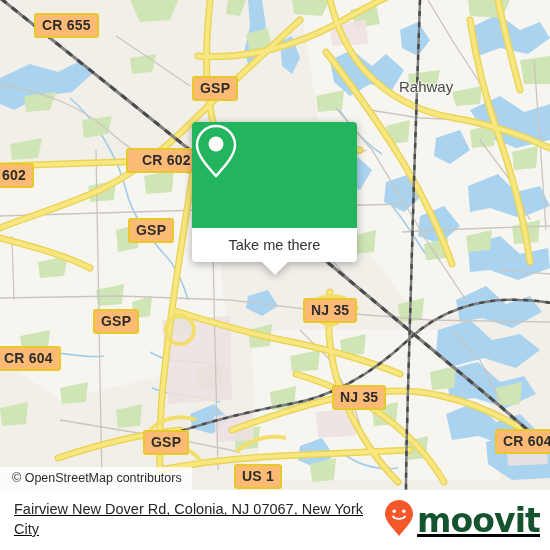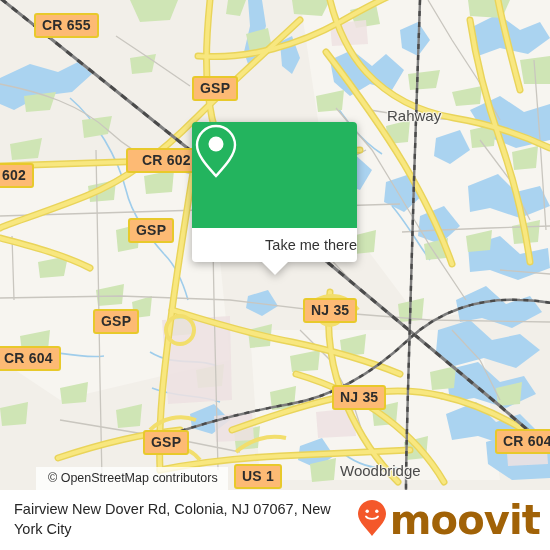--- a/index.html
+++ b/index.html
@@ -48,40 +48,39 @@
 
   
   .attrib{
     position:absolute;left:0;bottom:0;
     background:rgba(255,255,255,0.78);
     padding:4px 10px 5px 12px;
     font-size:12.5px;
     color:#2b2b2b;
     white-space:nowrap;
     font-family:"Liberation Sans", sans-serif;
-    margin-left:36px;
   }
 
   
   .popup{
     position:absolute;left:192px;top:122px;width:165px;
     border-radius:4px;
     filter:drop-shadow(0 2px 4px rgba(0,0,0,.30));
   }
   .popup-top{
     background:#23b45e;
     height:106px;
     border-radius:4px 4px 0 0;
     display:flex;align-items:center;justify-content:center;
   }
   .popup-bottom{
     background:#ffffff;
     height:34px;
     border-radius:0 0 4px 4px;
-    display:flex;align-items:center;justify-content:flex-end;
+    display:flex;align-items:center;justify-content:center;
     position:relative;
   }
   .popup-bottom .cta{
     font-size:14.5px;color:#333333;
     font-family:"Liberation Sans", sans-serif;
   }
   .popup-tail{
     position:absolute;left:50%;top:100%;
     transform:translateX(-50%);
     width:0;height:0;
@@ -90,36 +89,37 @@
     border-top:13px solid #ffffff;
   }
 
   
   .footer{
     position:absolute;left:0;top:490px;width:550px;height:60px;
     background:#ffffff;
     display:flex;align-items:center;
     box-sizing:border-box;
     padding:0 10px 0 14px;
+    text-decoration:underline;
   }
   .footer-addr{
     flex:1;
     font-size:14.5px;
     line-height:1.35;
     color:#262626;
     padding-right:6px;
     font-family:"Liberation Sans", sans-serif;
   }
   .brand{
     display:flex;align-items:center;gap:3px;flex-shrink:0;
   }
   .brand-word{
-    font-size:40px;
+    font-size:33px;
     font-weight:bold;
-    color:#a16207;
+    color:#14532d;
     letter-spacing:-0.9px;
     line-height:1;
     font-family:"DejaVu Sans", sans-serif;
   }
 </style>
 </head>
 <body>
 
 <div id="root">
 
@@ -323,22 +323,21 @@
     <div class="shield" style="left:-6px;top:163px;">602</div>
     <div class="shield" style="left:128px;top:218px;">GSP</div>
     <div class="shield" style="left:93px;top:309px;">GSP</div>
     <div class="shield" style="left:-4px;top:346px;">CR 604</div>
     <div class="shield" style="left:303px;top:298px;">NJ 35</div>
     <div class="shield" style="left:332px;top:385px;">NJ 35</div>
     <div class="shield" style="left:143px;top:430px;">GSP</div>
     <div class="shield" style="left:234px;top:464px;text-align:center;">US 1</div>
     <div class="shield" style="left:495px;top:429px;">CR 604</div>
 
-    <div class="place" style="left:387px;top:78px;margin-top:29px;">Rahway</div>
-    <div class="place" style="left:340px;top:462px;">Woodbridge</div>
+    <div class="place" style="left:399px;top:78px;">Rahway</div>
 
     <div class="attrib">© OpenStreetMap contributors</div>
 
     <div class="popup">
       <div class="popup-top">
         <span>
           <svg width="48" height="58" viewBox="0 0 48 58" fill="none">
             <path d="M24 4 C13.5 4 5 12.5 5 23 C5 34 17 46 24 54 C31 46 43 34 43 23 C43 12.5 34.5 4 24 4 Z" stroke="#ffffff" stroke-width="2.4" fill="none"></path>
             <circle cx="24" cy="22" r="7.5" fill="#ffffff"></circle>
           </svg>

